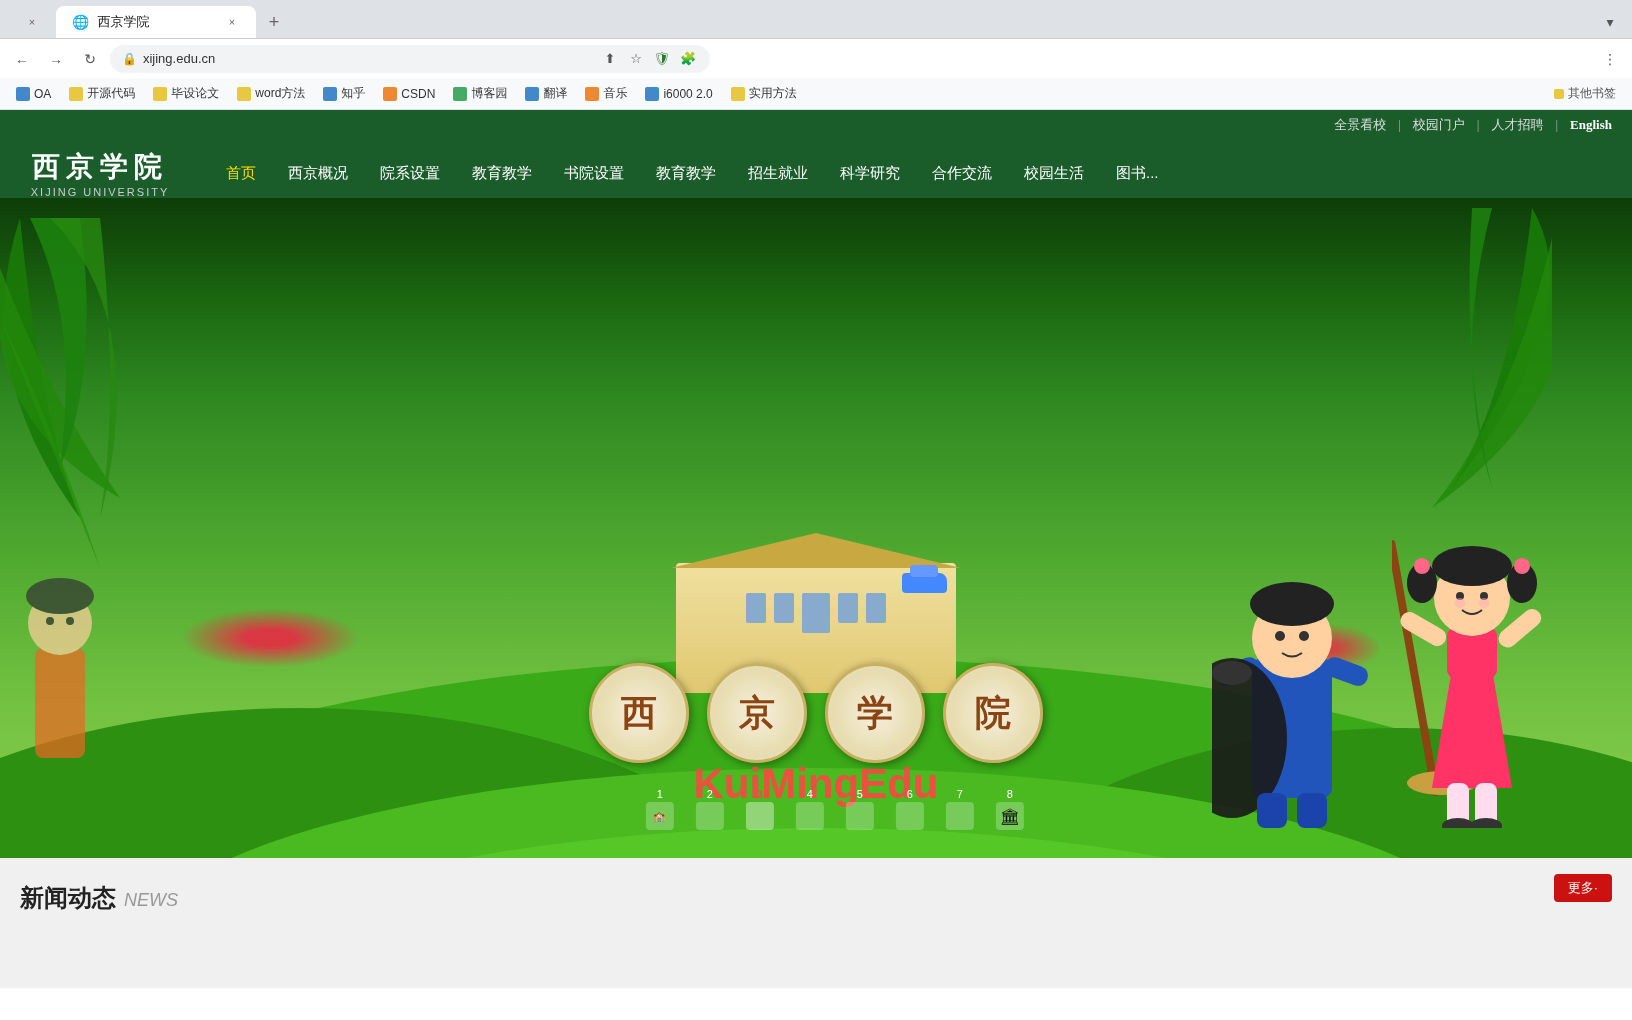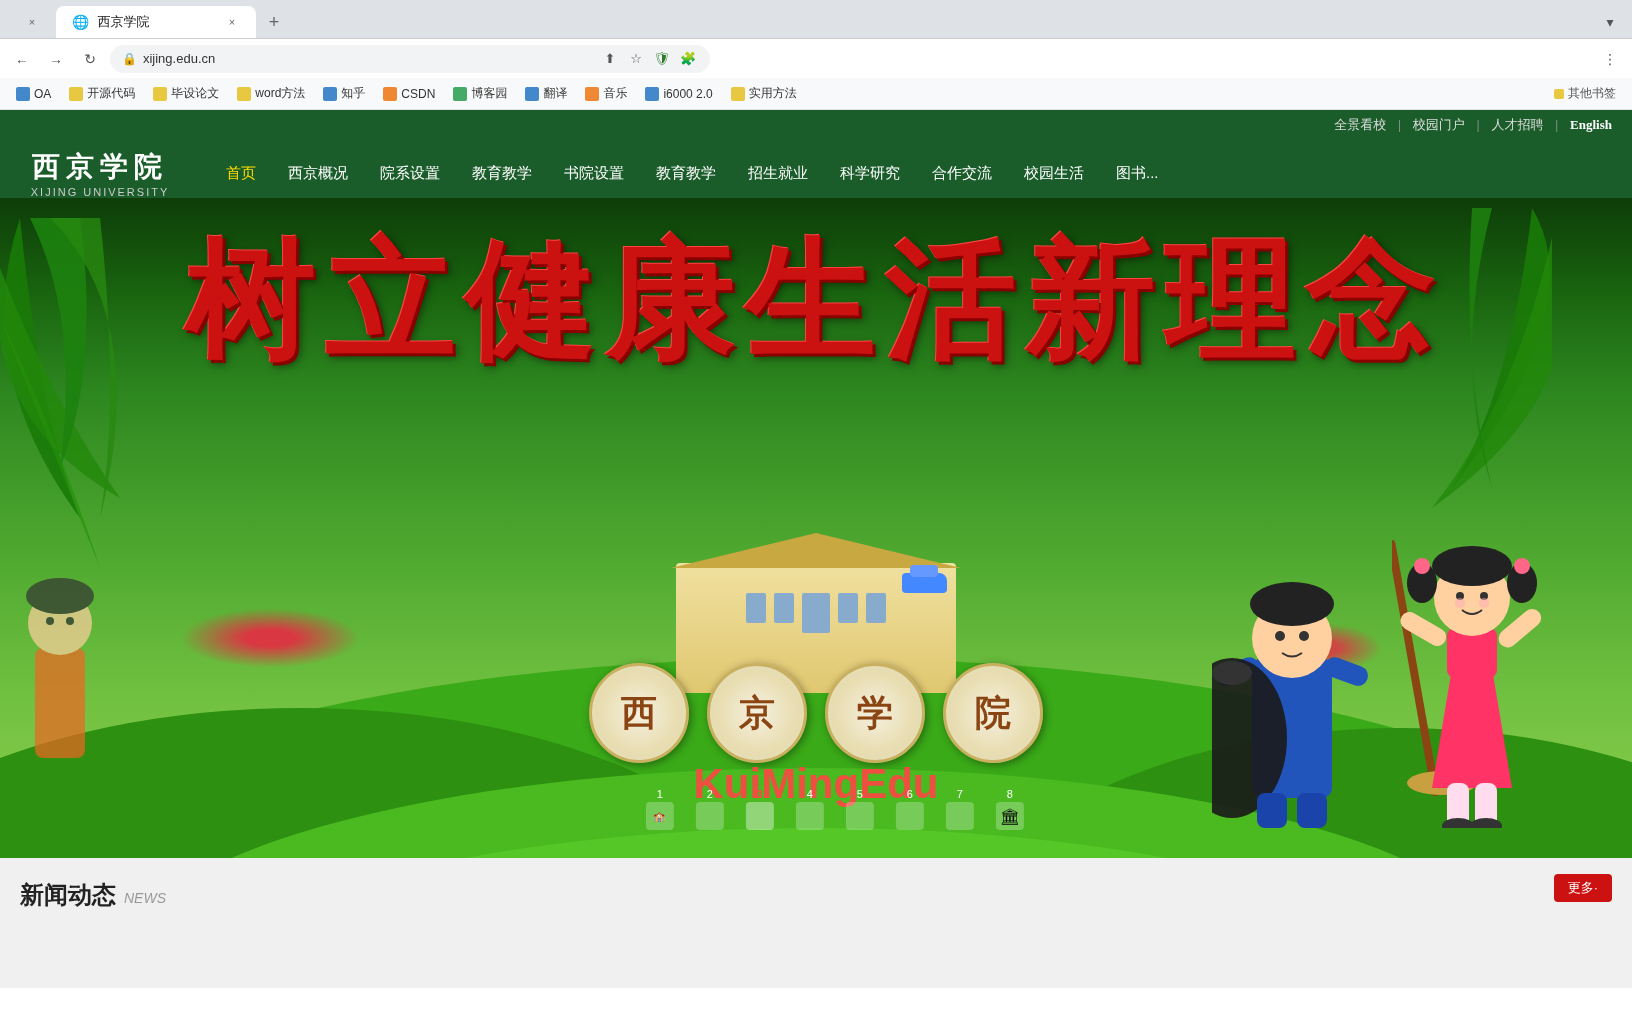--- a/index.html
+++ b/index.html
@@ -203,21 +203,20 @@
     <svg style="position:absolute;right:80px;top:10px;width:180px;height:400px;" viewBox="0 0 180 400" xmlns="http://www.w3.org/2000/svg">
       <path d="M160,0 Q220,100 80,280 Q140,180 160,0Z" fill="#1a7a08" opacity="0.9"></path>
       <path d="M180,30 Q230,180 60,300 Q140,200 180,30Z" fill="#22880a" opacity="0.8"></path>
       <path d="M120,0 Q80,150 120,280 Q90,160 100,0Z" fill="#1d820e" opacity="0.85"></path>
     </svg>
 
     <div style="position:absolute;bottom:190px;left:180px;width:180px;height:60px;background:radial-gradient(ellipse,#ee2244 20%,transparent 70%);opacity:0.85;"></div>
     <div style="position:absolute;bottom:185px;right:250px;width:120px;height:50px;background:radial-gradient(ellipse,#ee2244 20%,transparent 70%);opacity:0.75;"></div>
 
     <div class="hero-main-text">
-      <span class="hero-line2">树立健康生活新理念</span>
     </div>
 
     <div style="position:absolute;bottom:165px;left:50%;transform:translateX(-50%);width:350px;height:170px;">
 
       <div style="position:absolute;bottom:0;left:50%;transform:translateX(-50%);width:280px;height:130px;background:linear-gradient(180deg,#f0e0a0 0%,#e0c870 100%);border-radius:4px 4px 0 0;"></div>
       <div style="position:absolute;bottom:125px;left:50%;transform:translateX(-50%);width:0;height:0;border-left:145px solid transparent;border-right:145px solid transparent;border-bottom:35px solid #c8a840;"></div>
 
       <div style="position:absolute;bottom:60px;left:50%;transform:translateX(-50%);display:flex;gap:8px;">
         <div style="width:20px;height:30px;background:#88aacc;border-radius:2px;"></div>
         <div style="width:20px;height:30px;background:#88aacc;border-radius:2px;"></div>
@@ -338,18 +337,18 @@
       <ellipse cx="50" cy="68" rx="34" ry="18" fill="#333"></ellipse>
       <circle cx="40" cy="93" r="4" fill="#333"></circle>
       <circle cx="60" cy="93" r="4" fill="#333"></circle>
     </svg>
 
   </div>
 
   <div style="position:relative;background:#f0f0f0;padding:16px 20px;display:flex;align-items:flex-start;min-height:130px;">
     <div style="display:flex;align-items:baseline;gap:8px;">
       <span style="font-size:24px;font-weight:bold;color:#222;">新闻动态</span>
-      <span style="font-size:14px;color:#999;font-style:italic;margin-top:16px;">NEWS</span>
+      <span style="font-size:18px;color:#999;font-style:italic;margin-top:16px;">NEWS</span>
     </div>
     <div style="position:absolute;right:20px;top:16px;background:#cc1111;color:#fff;padding:5px 14px;border-radius:4px;font-size:13px;cursor:pointer;">更多·</div>
   </div>
 
 </div>
 
 </body></html>

